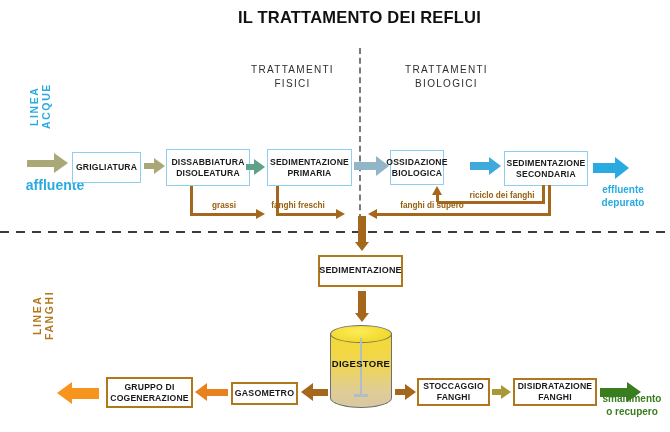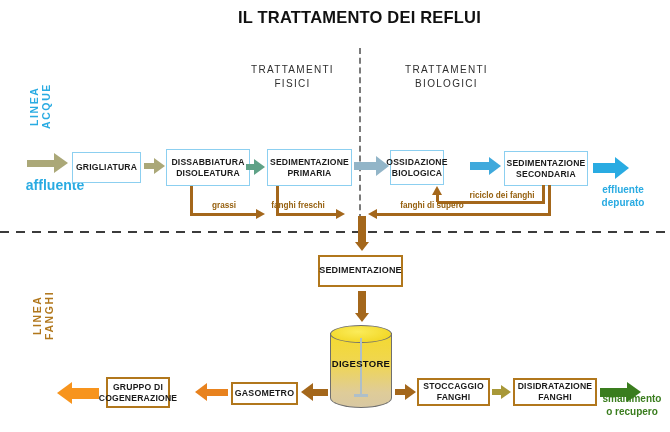--- a/index.html
+++ b/index.html
@@ -173,21 +173,21 @@
       <div class="s"></div>
     </div>
 
   <div class="abs pbox sludge" style="left:231px;top:382px;width:67px;height:23px;font-size:8.8px;">GASOMETRO</div>
 
   <div class="abs barrow l" style="left:195px;top:383px;width:33px;--c:#E8821E;--sh:7px;--hh:9px;--hw:12px;">
       <div class="h"></div>
       <div class="s"></div>
     </div>
 
-  <div class="abs pbox sludge pre" style="left:106px;top:377px;width:64px;height:31px;">GRUPPO DI
+  <div class="abs pbox sludge pre" style="left:106px;top:377px;width:87px;height:31px;">GRUPPO DI
 COGENERAZIONE</div>
 
   <div class="abs barrow l" style="left:57px;top:382px;width:42px;--c:#F7941D;--sh:11px;--hh:11px;--hw:15px;">
       <div class="h"></div>
       <div class="s"></div>
     </div>
 
   <div class="abs barrow r" style="left:395px;top:384px;width:21px;--c:#A4671B;--sh:6px;--hh:8px;--hw:11px;">
       <div class="s"></div>
       <div class="h"></div>

